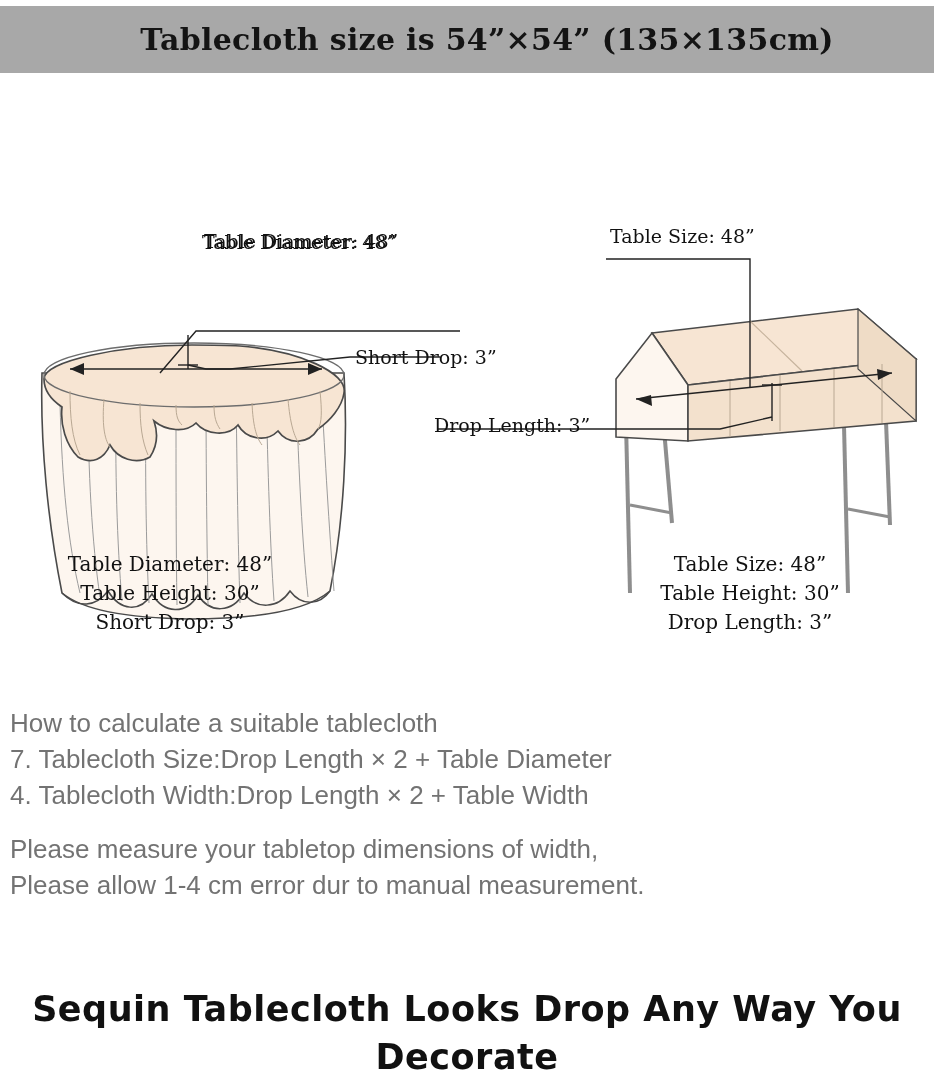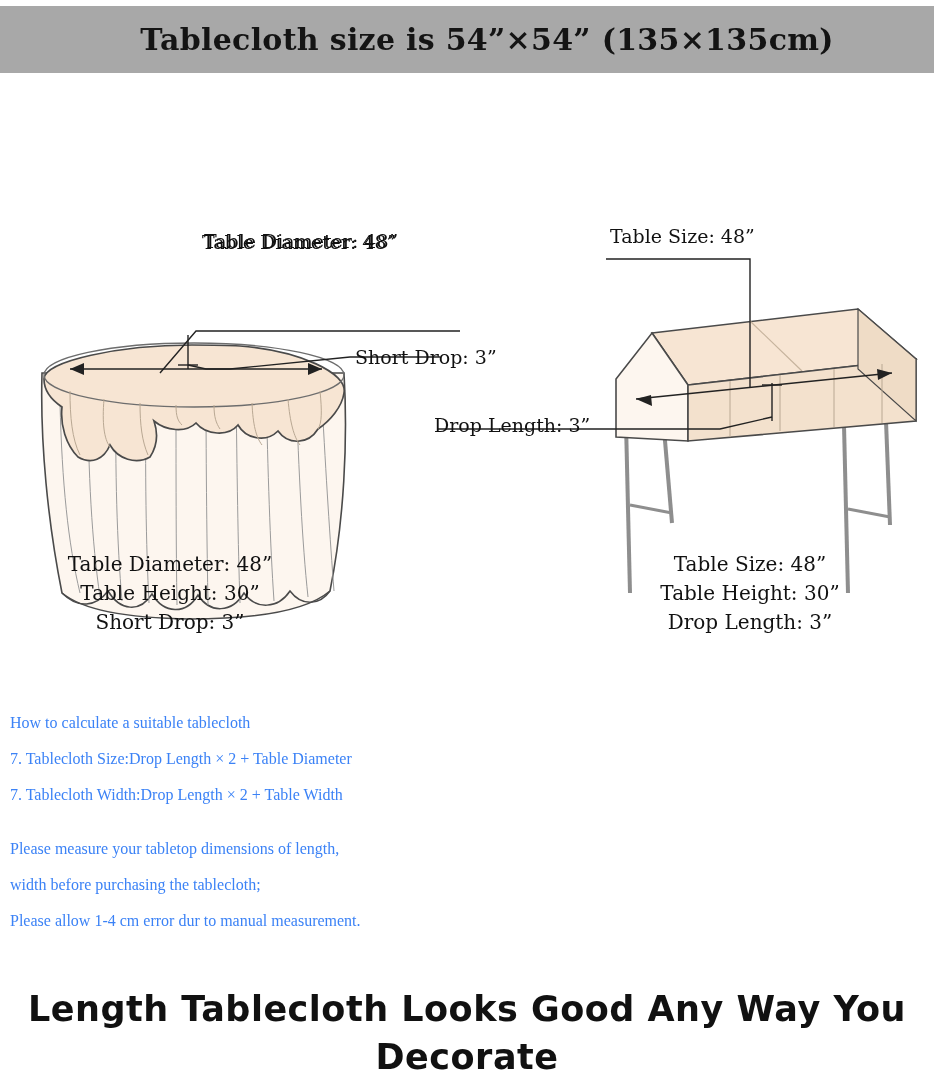--- a/index.html
+++ b/index.html
@@ -79,24 +79,24 @@
   }
   .caption.left  { left: 10px;  top: 550px; width: 320px; }
   .caption.right { left: 600px; top: 550px; width: 300px; }
 
   
   .bodytext {
     position: absolute;
     left: 10px;
     top: 705px;
     width: 900px;
-    font-family: Liberation Serif, serif;
-    font-size: 16px;
+    font-family: Liberation Sans, sans-serif;
+    font-size: 26px;
     line-height: 36px;
-    color: #3b82f6;
+    color: #737373;
   }
   .bodytext .gap { height: 18px; }
 
   
   .headline {
     position: absolute;
     left: 0;
     top: 985px;
     width: 934px;
     text-align: center;
@@ -252,25 +252,24 @@
 
   <div class="caption right">
     <div>Table Size: 48”</div>
     <div>Table Height: 30”</div>
     <div>Drop Length: 3”</div>
   </div>
 
   <div class="bodytext">
     <div>How to calculate a suitable tablecloth</div>
     <div>7. Tablecloth Size:Drop Length × 2 + Table Diameter</div>
-    <div>7. Tablecloth Width:Drop Length × 2 + Table Width</div>
+    <div>4. Tablecloth Width:Drop Length × 2 + Table Width</div>
     <div class="gap"></div>
-    <div>Please measure your tabletop dimensions of length,</div>
-    <div>width before purchasing the tablecloth;</div>
+    <div>Please measure your tabletop dimensions of width,</div>
     <div>Please allow 1-4 cm error dur to manual measurement.</div>
   </div>
 
   <div class="headline">
-    <div>Length Tablecloth Looks Good Any Way You</div>
+    <div>Sequin Tablecloth Looks Drop Any Way You</div>
     <div>Decorate</div>
   </div>
 
 </div>
 
 </body></html>

